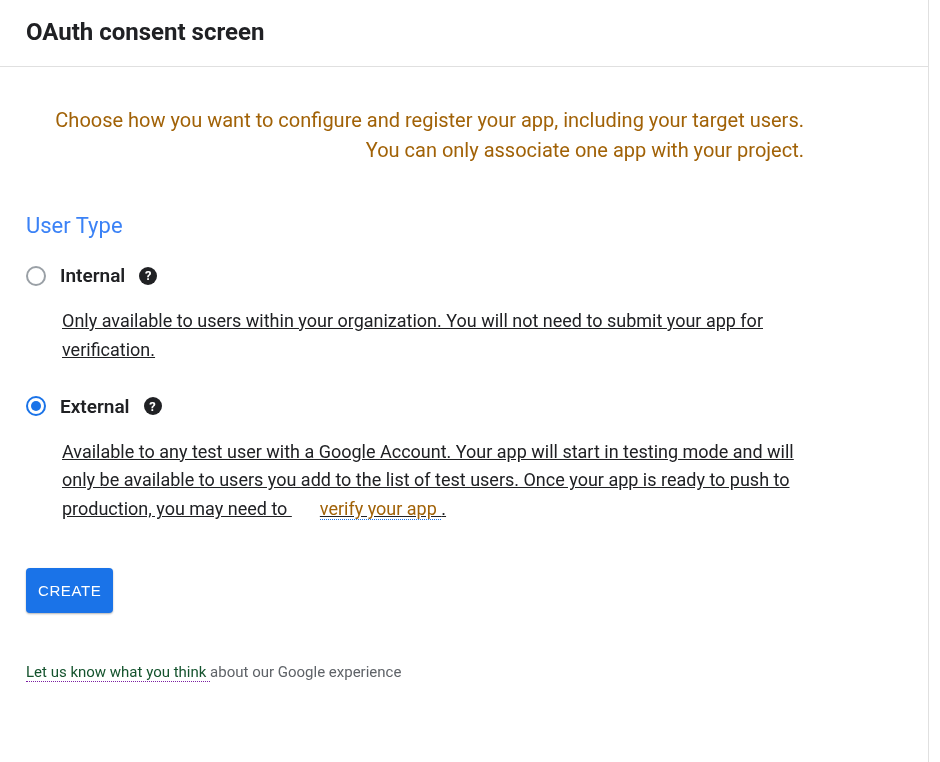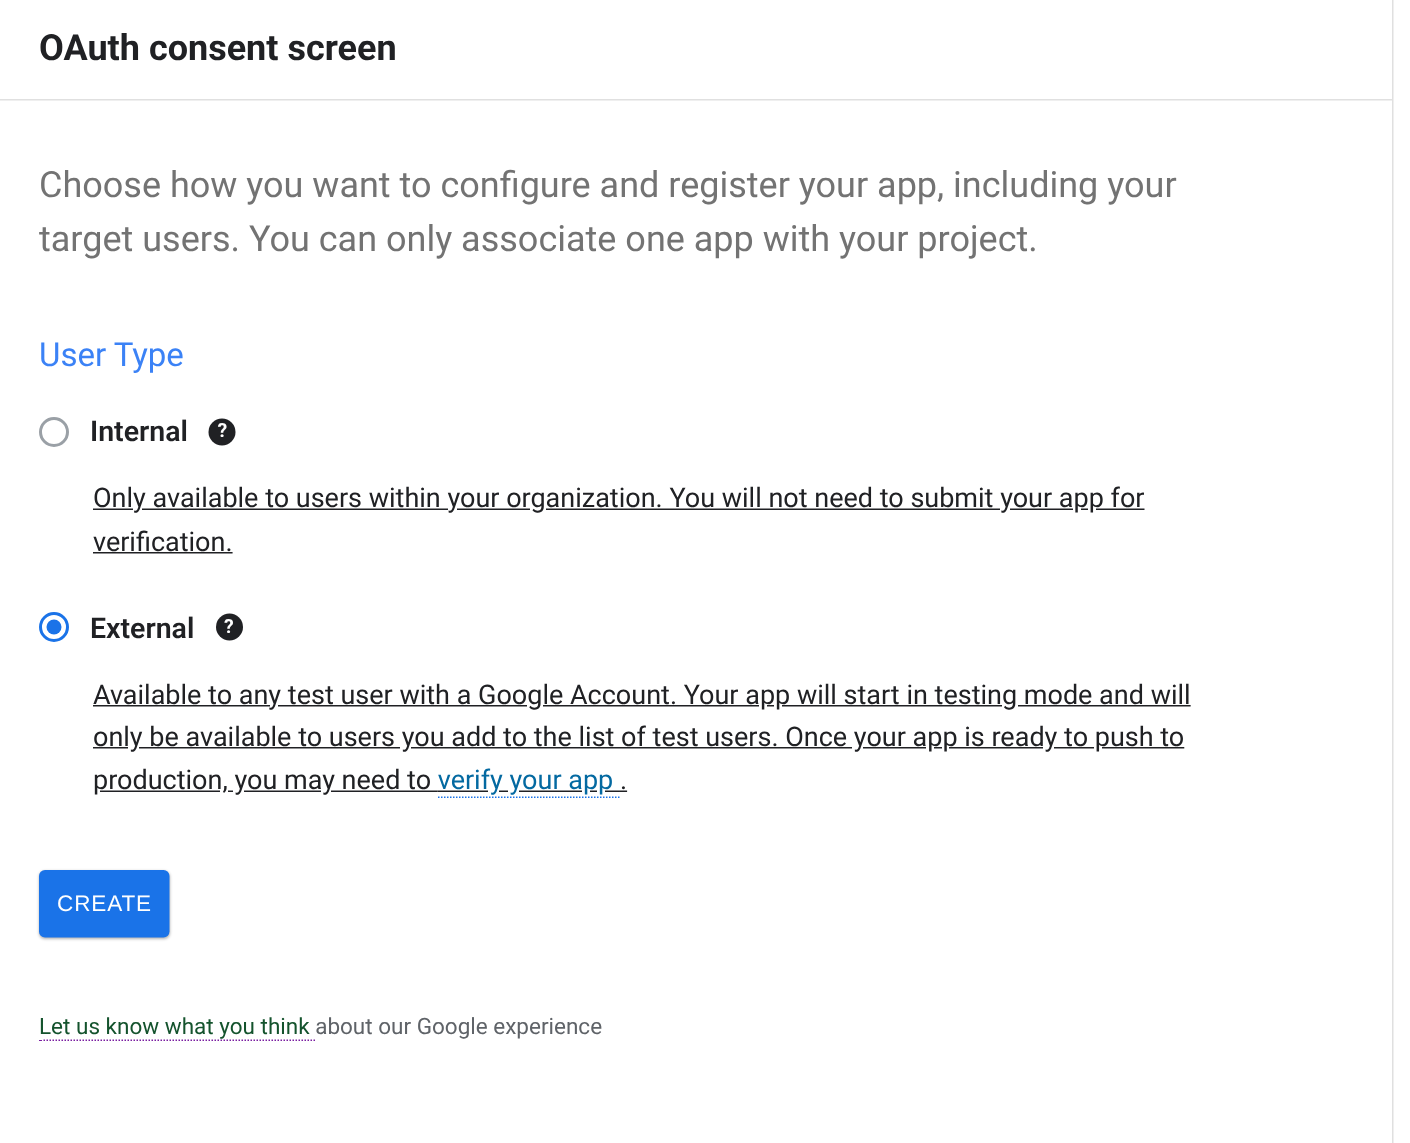--- a/index.html
+++ b/index.html
@@ -21,25 +21,26 @@
       font-size: 24px;
       font-weight: 700;
       color: #202124;
       letter-spacing: 0;
     }
     .content {
       padding: 38px 26px 26px 26px;
       max-width: 830px;
     }
     .intro-text {
-      font-size: 24px;
+      font-size: 20px;
       line-height: 1.5;
-      color: #737373;
+      color: #a16207;
       font-weight: 400;
       margin-bottom: 48px;
+      text-align: right;
     }
     .section-heading {
       font-size: 22px;
       font-weight: 400;
       color: #3b82f6;
       margin-bottom: 26px;
     }
     .radio-group {
       margin-bottom: 44px;
     }
@@ -100,24 +101,25 @@
       color: #202124;
       margin-left: 36px;
       margin-bottom: 30px;
       max-width: 740px;
       text-decoration: underline;
     }
     .radio-description:last-of-type {
       margin-bottom: 0;
     }
     .link {
-      color: #0369a1;
+      color: #a16207;
       text-decoration: none;
       border-bottom: 1px dotted #1a73e8;
       cursor: pointer;
+      margin-left: 28px;
     }
     .create-button {
       background: #1a73e8;
       color: #fff;
       border: none;
       padding: 14px 12px;
       font-size: 15px;
       font-weight: 500;
       letter-spacing: 0.6px;
       border-radius: 4px;

